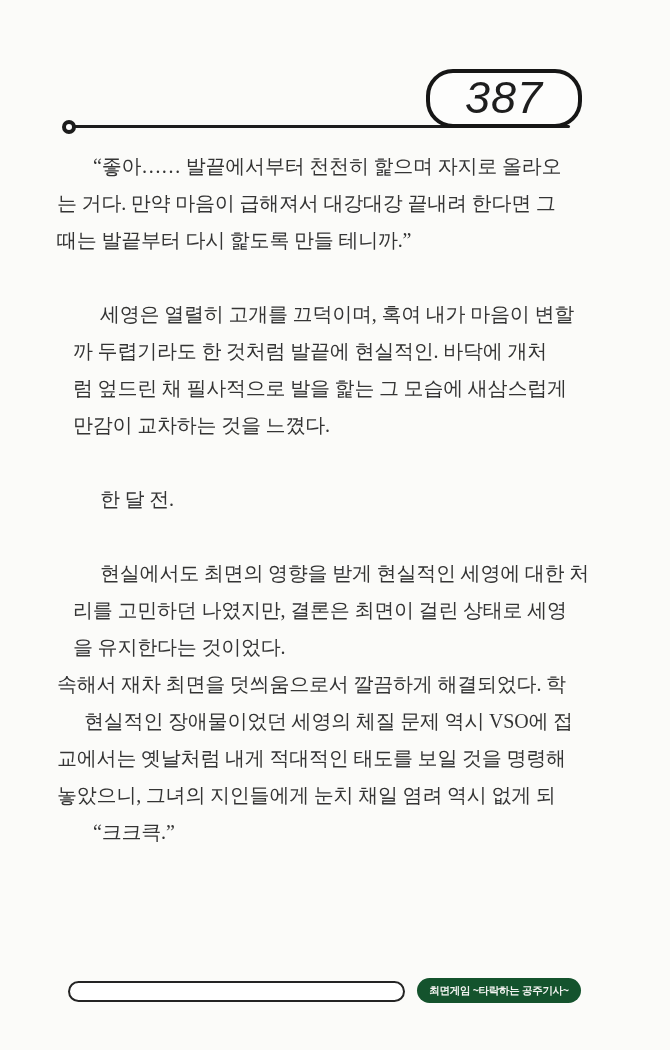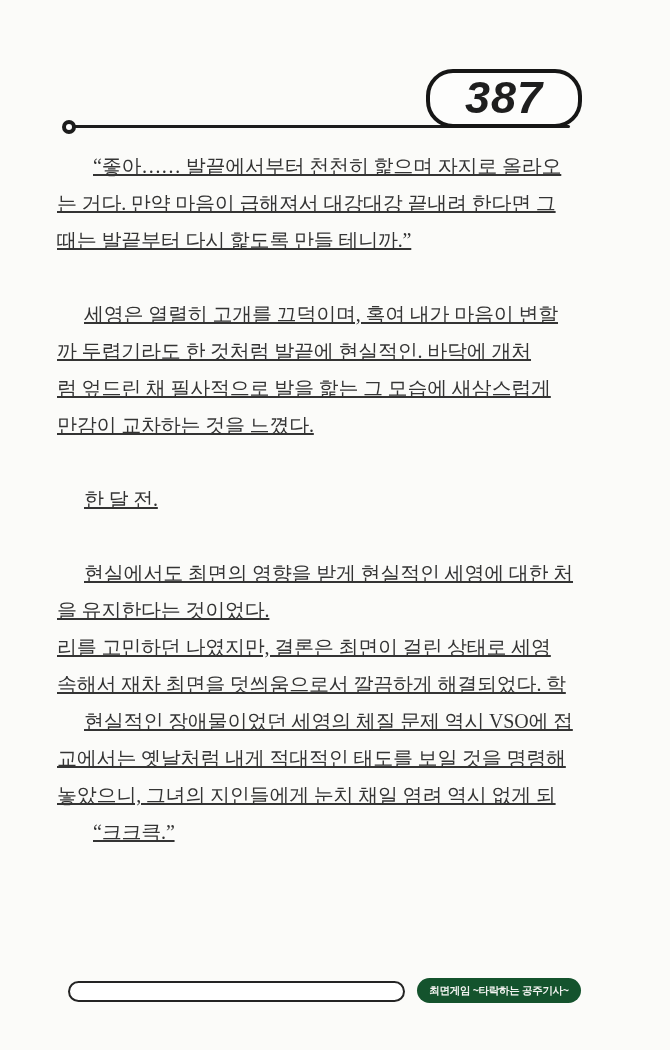--- a/index.html
+++ b/index.html
@@ -54,40 +54,40 @@
     border-radius: 27px;
     background: #fdfdfc;
     display: flex;
     align-items: center;
     justify-content: center;
     z-index: 3;
   }
   .page-badge span {
     font-family: "Liberation Sans", sans-serif;
     font-style: italic;
-    font-weight: bold;
+    font-weight: normal;
     font-size: 45px;
     letter-spacing: 1px;
     color: #1e1e1e;
     transform: translateY(-1px);
     text-align: right;
   }
   
   .body-text {
     position: absolute;
     left: 57px;
     top: 148px;
     width: 562px;
     font-size: 20px;
     line-height: 37px;
     letter-spacing: -0.2px;
     color: #343434;
   }
-  .para { margin: 0; text-decoration: underline; }
-  .para.gap-before { margin-top: 37px; }
+  .para { margin: 0; }
+  .para.gap-before { margin-top: 37px; margin-left: 16px; }
   .line { white-space: nowrap; }
   .line.indent { padding-left: 27px; }
   .line.indent-q { padding-left: 36px; }
   
   .footer-box {
     position: absolute;
     left: 68px;
     top: 981px;
     width: 337px;
     height: 21px;
@@ -145,22 +145,22 @@
       <span class="line" style="display:block">럼 엎드린 채 필사적으로 발을 핥는 그 모습에 새삼스럽게</span>
       <span class="line" style="display:block">만감이 교차하는 것을 느꼈다.</span>
     </p>
 
     <p class="para gap-before">
       <span class="line indent" style="display:block">한 달 전.</span>
     </p>
 
     <p class="para gap-before">
       <span class="line indent" style="display:block">현실에서도 최면의 영향을 받게 현실적인 세영에 대한 처</span>
+      <span class="line" style="display:block">리를 고민하던 나였지만, 결론은 최면이 걸린 상태로 세영</span>
       <span class="line" style="display:block">을 유지한다는 것이었다.</span>
-      <span class="line" style="display:block">리를 고민하던 나였지만, 결론은 최면이 걸린 상태로 세영</span>
     </p>
 
     <p class="para">
       <span class="line" style="display:block">속해서 재차 최면을 덧씌움으로서 깔끔하게 해결되었다. 학</span>
       <span class="line indent" style="display:block">현실적인 장애물이었던 세영의 체질 문제 역시 VSO에 접</span>
       <span class="line" style="display:block">교에서는 옛날처럼 내게 적대적인 태도를 보일 것을 명령해</span>
       <span class="line" style="display:block">놓았으니, 그녀의 지인들에게 눈치 채일 염려 역시 없게 되</span>
     </p>
 
     <p class="para">

